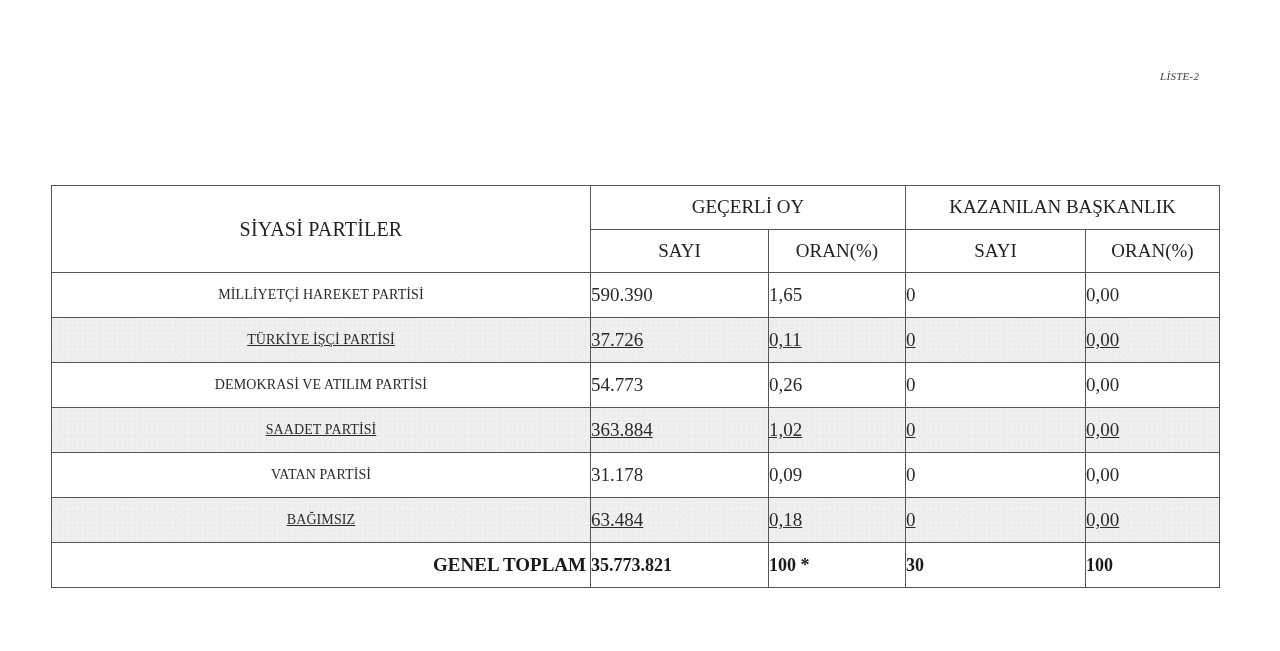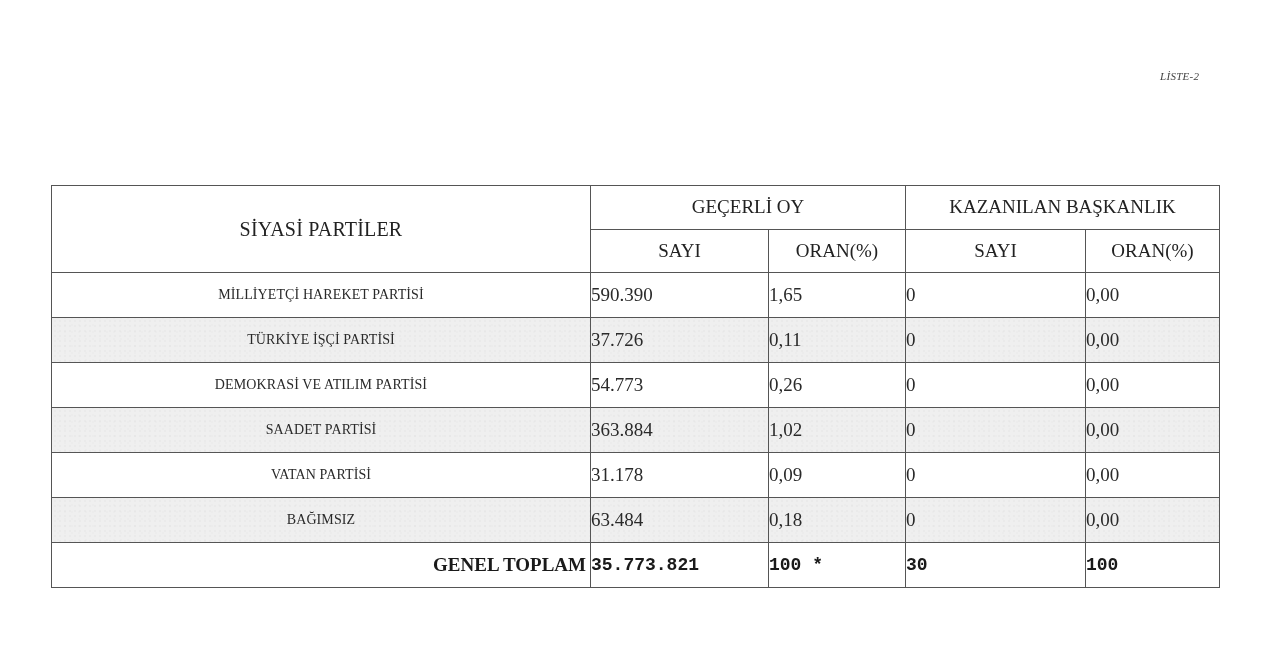--- a/index.html
+++ b/index.html
@@ -74,34 +74,34 @@
       padding-right: 7px;
       color: #2a2a2a;
     }
     tr.shaded td {
       background-color: #efefef;
       background-image:
         radial-gradient(#d9d9d9 0.6px, transparent 0.8px),
         radial-gradient(#e3e3e3 0.6px, transparent 0.8px);
       background-size: 5px 5px, 7px 7px;
       background-position: 0 0, 2px 3px;
+      text-decoration: underline;
     }
     tr.total td {
       height: 44px;
       font-weight: bold;
       color: #1a1a1a;
     }
     tr.total td.total-label {
       font-size: 19px;
       text-align: right;
       padding-right: 4px;
     }
     tr.total td.num {
       font-size: 18px;
-      font-family: Liberation Mono, monospace;
     }
   </style>
 </head>
 <body>
 
 <div class="doc-label">LİSTE-2</div>
 
 <table class="results">
   <colgroup>
     <col class="c-party">

